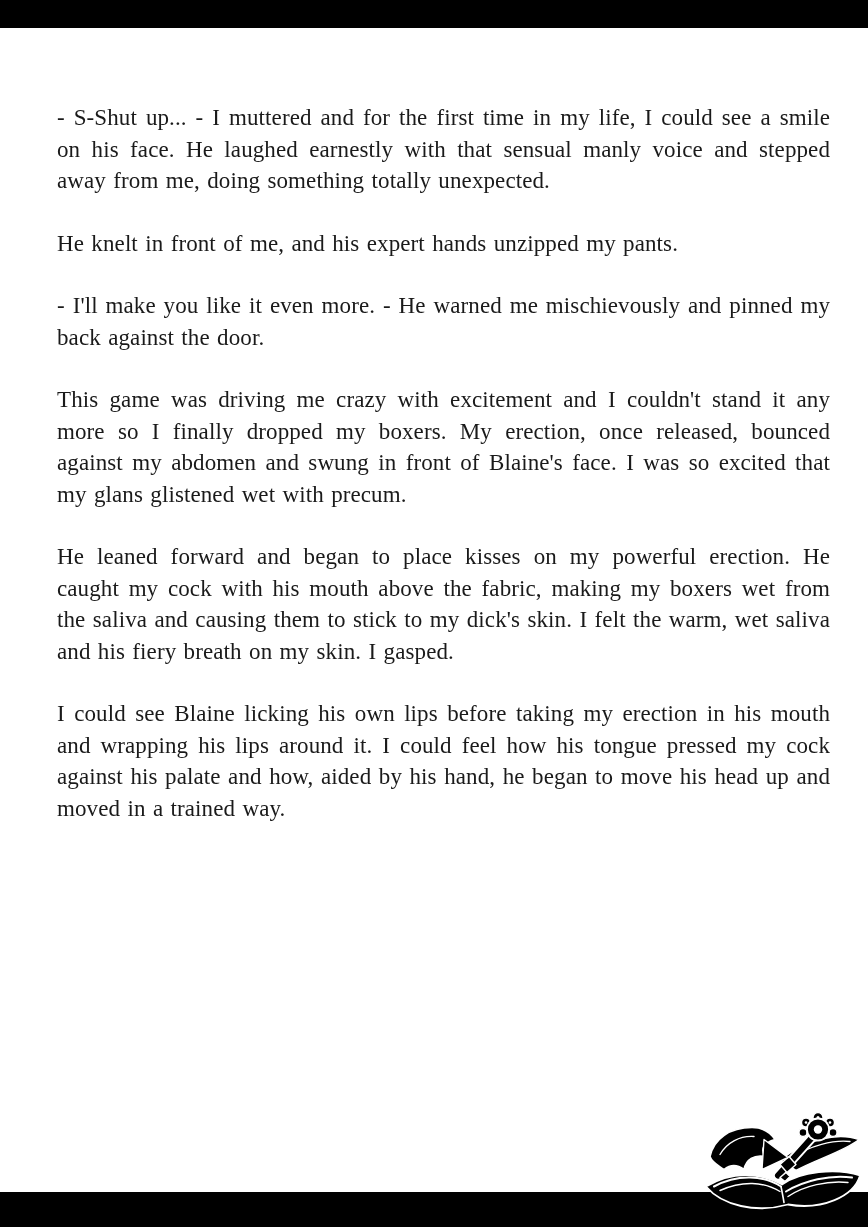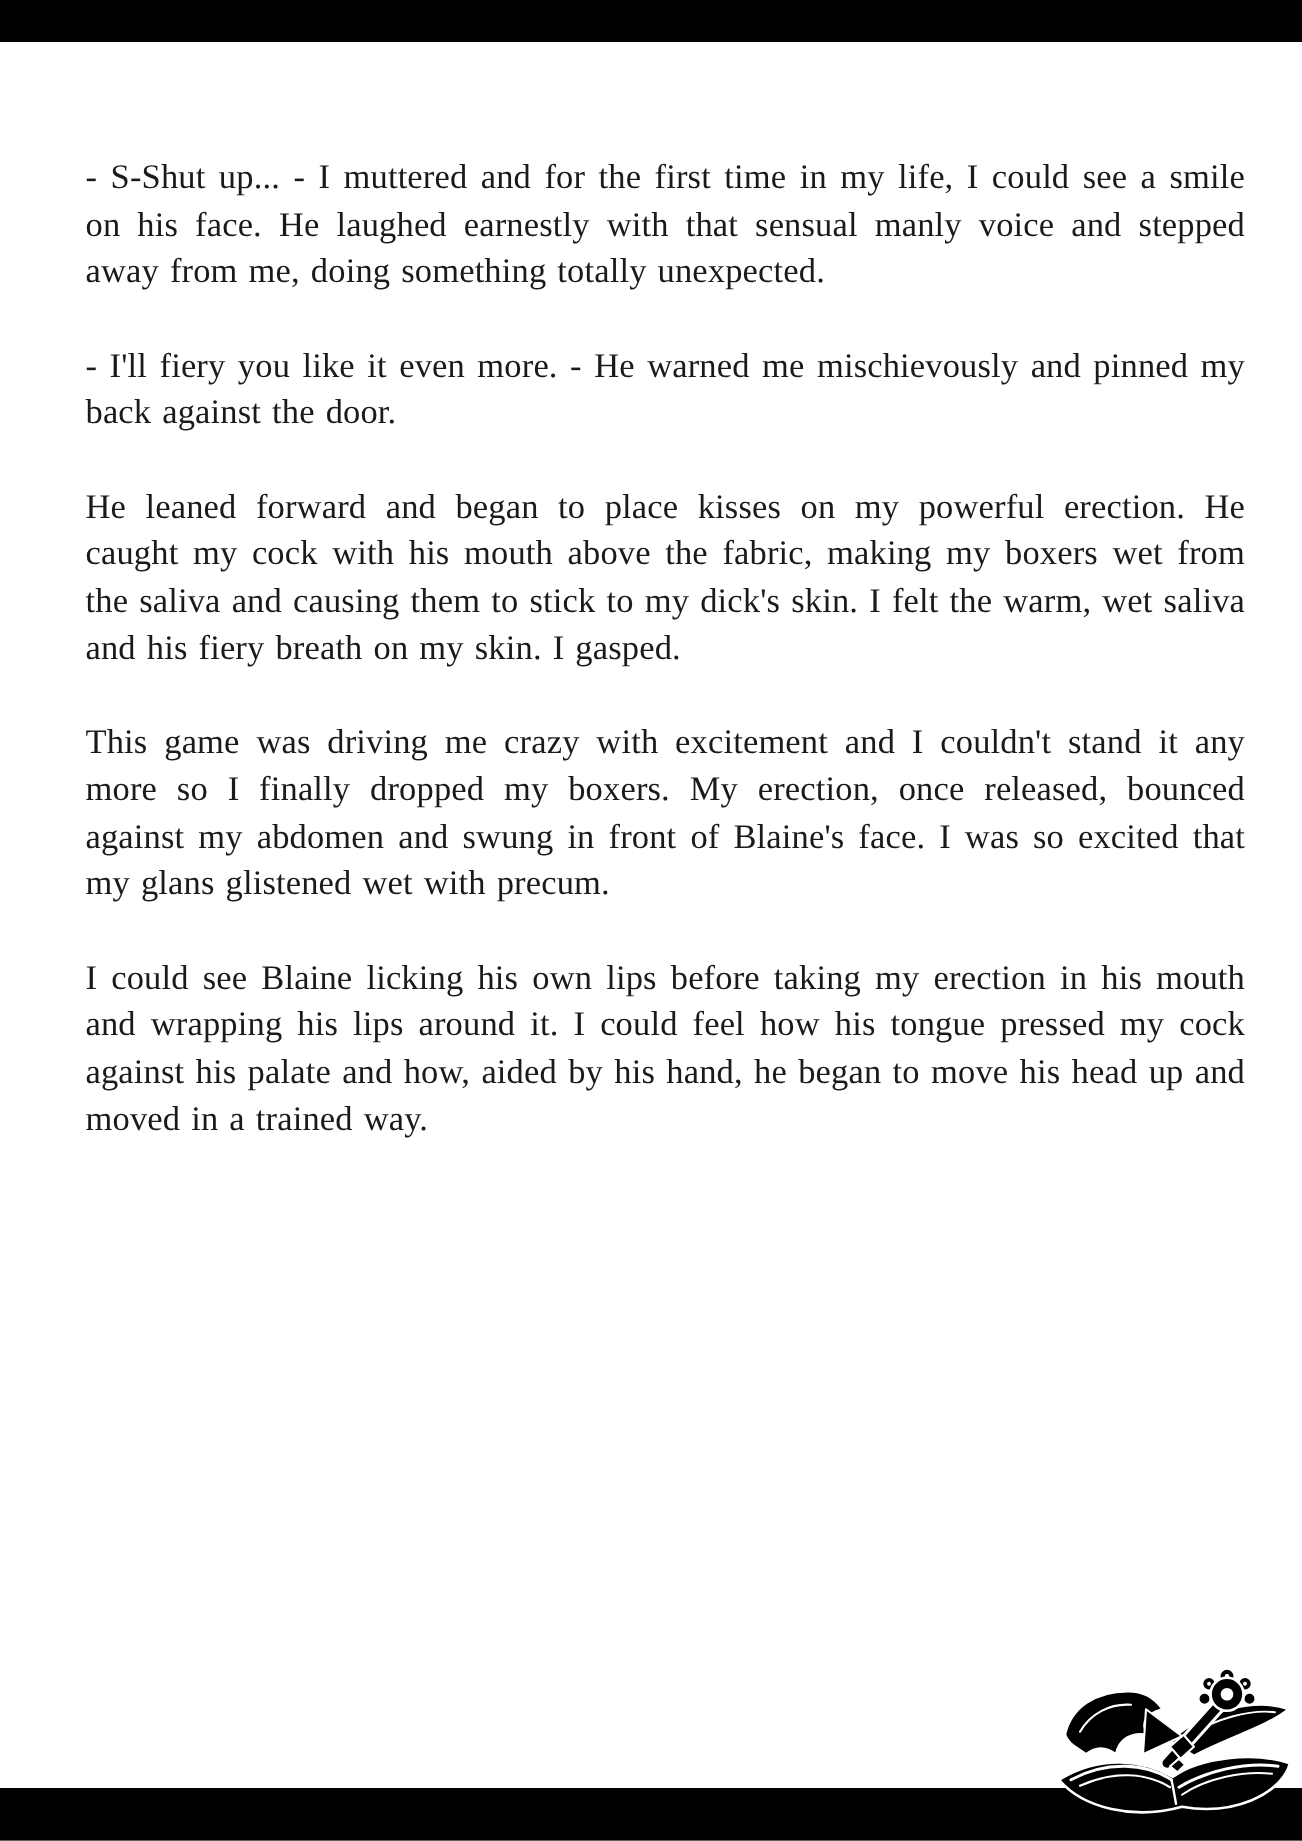--- a/index.html
+++ b/index.html
@@ -60,23 +60,24 @@
   .logo svg { width: 100%; height: 100%; }
 </style>
 </head>
 <body>
 
 <div class="bar bar-top"></div>
 
 <div class="page">
   <div class="text-block">
       <p>- S-Shut up... - I muttered and for the first time in my life, I could see a smile on his face. He laughed earnestly with that sensual manly voice and stepped away from me, doing something totally unexpected.</p>
-      <p>- I'll fiery you like it even more. - He warned me mischievously and pinned my back against the door.</p>
+      <p>He knelt in front of me, and his expert hands unzipped my pants.</p>
+      <p>- I'll make you like it even more. - He warned me mischievously and pinned my back against the door.</p>
+      <p>This game was driving me crazy with excitement and I couldn't stand it any more so I finally dropped my boxers. My erection, once released, bounced against my abdomen and swung in front of Blaine's face. I was so excited that my glans glistened wet with precum.</p>
       <p>He leaned forward and began to place kisses on my powerful erection. He caught my cock with his mouth above the fabric, making my boxers wet from the saliva and causing them to stick to my dick's skin. I felt the warm, wet saliva and his fiery breath on my skin. I gasped.</p>
-      <p>This game was driving me crazy with excitement and I couldn't stand it any more so I finally dropped my boxers. My erection, once released, bounced against my abdomen and swung in front of Blaine's face. I was so excited that my glans glistened wet with precum.</p>
       <p>I could see Blaine licking his own lips before taking my erection in his mouth and wrapping his lips around it. I could feel how his tongue pressed my cock against his palate and how, aided by his hand, he began to move his head up and moved in a trained way.</p>
     </div>
 </div>
 
 <div class="logo">
   <svg viewBox="0 0 166 105" xmlns="http://www.w3.org/2000/svg">
     <g stroke-linejoin="round" stroke-linecap="round">
 
       <path d="M10,44 C14,26 30,15 52,15 C64,15 71,21 75,27
                C64,30 60,36 65,44 C54,42 46,47 44,57

